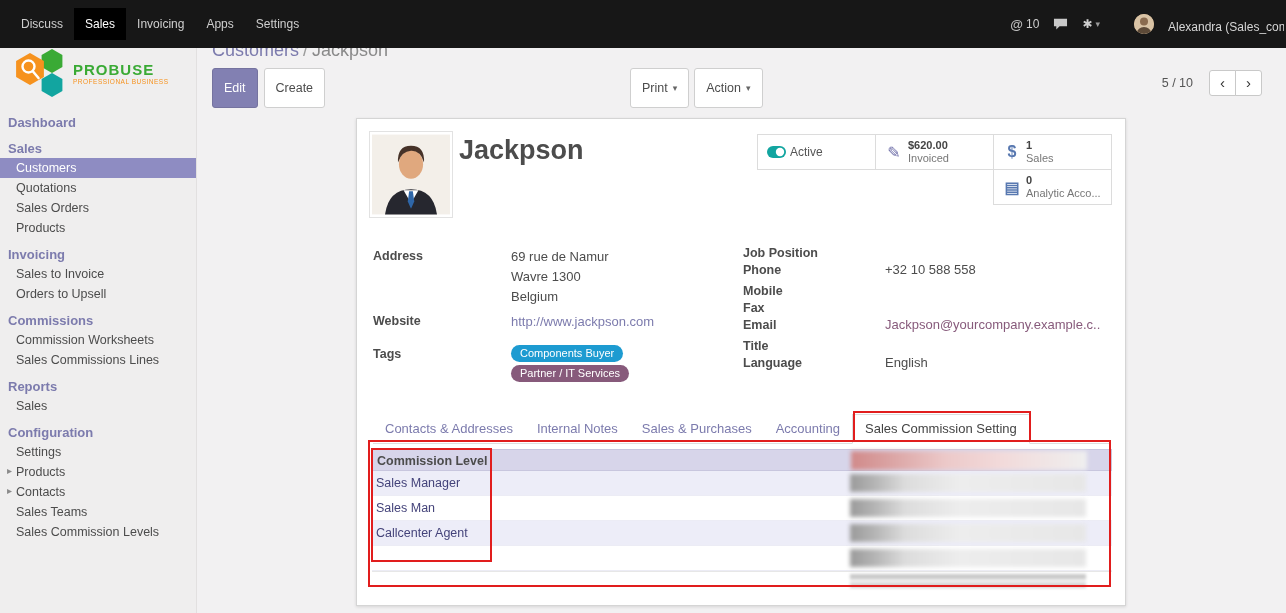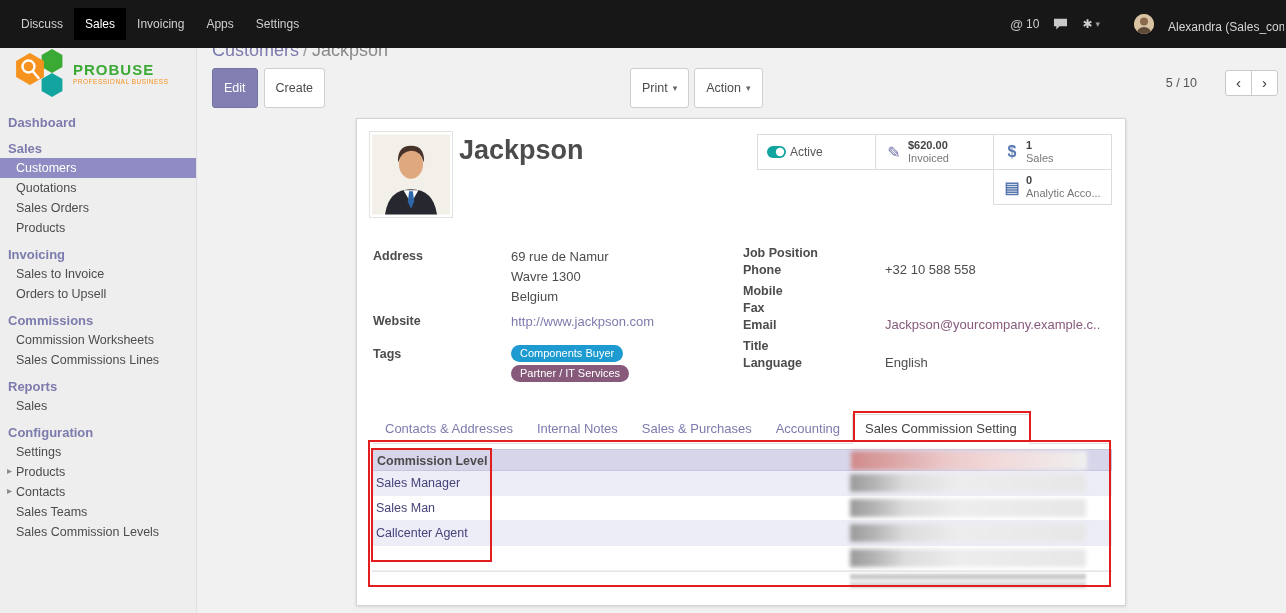--- a/index.html
+++ b/index.html
@@ -41,21 +41,21 @@
   .breadcrumb .bc-parent { color:#7c7bad; cursor:pointer; }
   .breadcrumb .bc-sep { color:#9b9b9b; padding:0 4px; }
   .breadcrumb .bc-current { color:#8a8a8a; }
   .btn { display:inline-flex; align-items:center; gap:5px; height:40px; padding:0 11px;
          font-size:12.5px; border-radius:3px; cursor:pointer; background:#fff;
          border:1px solid #cfcfcf; color:#4c4c4c; font-family:inherit; }
   .btn.primary { background:#8280b2; border-color:#75739f; color:#fff; }
   .left-buttons { position:absolute; left:15px; top:36px; display:flex; gap:6px; }
   .center-buttons { position:absolute; left:433px; top:36px; display:flex; gap:5px; }
   .caret-down { font-size:9px; color:#666; }
-  .pager { position:absolute; right:8px; top:38px; display:flex; align-items:center; gap:28px; }
+  .pager { position:absolute; right:24px; top:38px; display:flex; align-items:center; gap:16px; }
   .pager-text { font-size:12.5px; color:#555; }
   .pager-group { display:flex; }
   .pager-btn { width:27px; height:26px; background:#fff; border:1px solid #c9c9c9; cursor:pointer;
                font-size:15px; color:#333; line-height:24px; text-align:center; font-family:inherit; }
   .pager-btn.prev { border-radius:3px 0 0 3px; }
   .pager-btn.next { border-radius:0 3px 3px 0; margin-left:-1px; }
 
   
   .sheet { position:absolute; left:159px; top:86px; width:770px; height:488px; background:#fff;
            border:1px solid #d5d5d5; box-shadow:0 1px 3px rgba(0,0,0,.12); }

